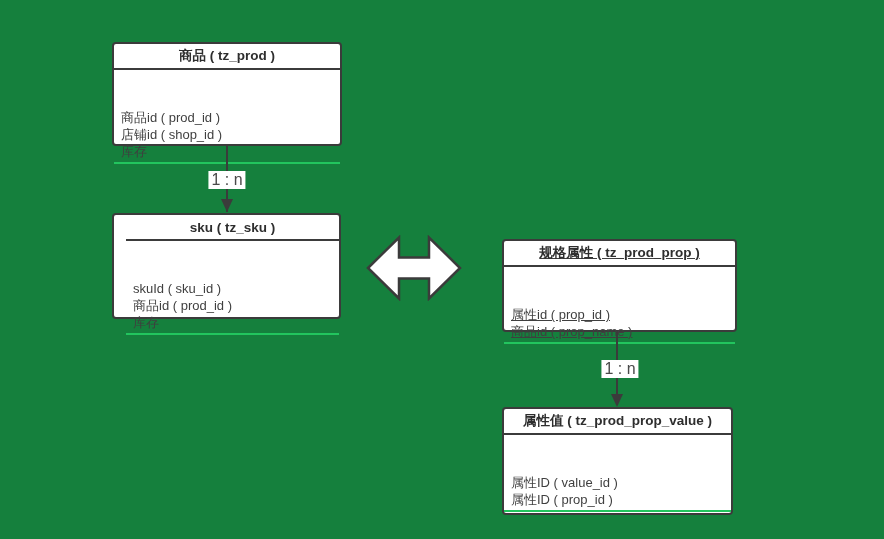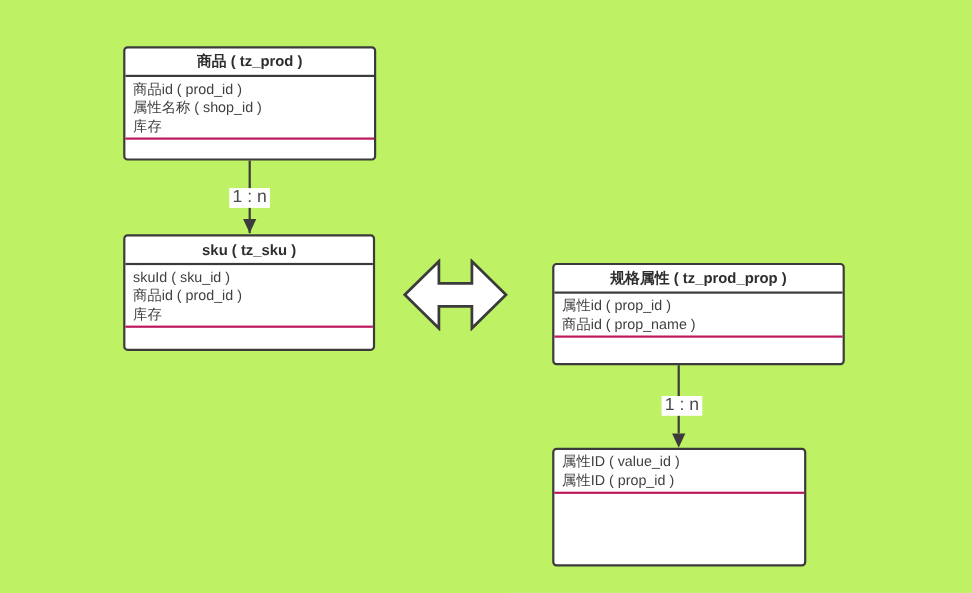--- a/index.html
+++ b/index.html
@@ -5,21 +5,21 @@
   html, body {
     margin: 0;
     padding: 0;
     background: #ffffff;
     font-family: "Liberation Sans", "DejaVu Sans", sans-serif;
   }
   .canvas {
     position: relative;
     width: 884px;
     height: 539px;
-    background: #bef264;
+    background: #15803d;
     overflow: hidden;
   }
   
   .tbl {
     position: absolute;
     box-sizing: border-box;
     border: 2px solid #3b3b3b;
     border-radius: 4px;
     background: #ffffff;
     display: flex;
@@ -34,23 +34,24 @@
     color: #2e2e2e;
     text-align: center;
     display: flex;
     align-items: center;
     justify-content: center;
     height: 26px;
     flex: 0 0 auto;
   }
   .tbl-body {
     box-sizing: border-box;
-    border-bottom: 2px solid #be185d;
+    border-bottom: 2px solid #22c55e;
     padding: 2px 6px 2px 7px;
     flex: 0 0 auto;
+    margin-top: 37px;
   }
   .tbl-row {
     font-size: 13px;
     line-height: 17px;
     color: #3f3f3f;
     white-space: nowrap;
   }
   .tbl-footer {
     flex: 1 1 auto;
   }
@@ -83,58 +84,59 @@
 </style>
 </head>
 <body>
 
 <div class="canvas">
 
   <div class="tbl" style="left:112px; top:42px; width:230px; height:104px;">
     <div class="tbl-header">商品 ( tz_prod )</div>
     <div class="tbl-body">
       <div class="tbl-row">商品id ( prod_id )</div>
-      <div class="tbl-row">属性名称 ( shop_id )</div>
+      <div class="tbl-row">店铺id ( shop_id )</div>
       <div class="tbl-row">库存</div>
     </div>
     <div class="tbl-footer"></div>
   </div>
 
   <div class="connector-line" style="left:226px; top:146px; height:66px;"></div>
   <div class="arrowhead-down" style="left:221px; top:199px;"></div>
   <span class="connector-label" style="left:227px; top:180px;">1 : n</span>
 
-  <div class="tbl" style="left:112px; top:213px; width:229px; height:106px;">
+  <div class="tbl" style="left:112px; top:213px; width:229px; height:106px;padding-left:12px;">
     <div class="tbl-header">sku ( tz_sku )</div>
     <div class="tbl-body">
       <div class="tbl-row">skuId ( sku_id )</div>
       <div class="tbl-row">商品id ( prod_id )</div>
       <div class="tbl-row">库存</div>
     </div>
     <div class="tbl-footer"></div>
   </div>
 
   <svg class="double-arrow" style="left:366px; top:235px;" width="96" height="66" viewBox="0 0 96 66">
     <polygon points="2,33 33,2.5 33,22.5 63,22.5 63,2.5 94,33 63,63.5 63,43.5 33,43.5 33,63.5" fill="#ffffff" stroke="#3b3b3b" stroke-width="2.5" stroke-linejoin="miter"></polygon>
   </svg>
 
-  <div class="tbl" style="left:502px; top:239px; width:266px; height:93px;">
+  <div class="tbl" style="left:502px; top:239px; width:235px; height:93px;text-decoration:underline;">
     <div class="tbl-header">规格属性 ( tz_prod_prop )</div>
     <div class="tbl-body">
       <div class="tbl-row">属性id ( prop_id )</div>
       <div class="tbl-row">商品id ( prop_name )</div>
     </div>
     <div class="tbl-footer"></div>
   </div>
 
   <div class="connector-line" style="left:616px; top:332px; height:62px;"></div>
   <div class="arrowhead-down" style="left:611px; top:394px;"></div>
   <span class="connector-label" style="left:620px; top:369px;">1 : n</span>
 
   <div class="tbl" style="left:502px; top:407px; width:231px; height:108px;">
+    <div class="tbl-header">属性值 ( tz_prod_prop_value )</div>
     <div class="tbl-body">
       <div class="tbl-row">属性ID ( value_id )</div>
       <div class="tbl-row">属性ID ( prop_id )</div>
     </div>
     <div class="tbl-footer"></div>
   </div>
 
 </div>
 
 </body></html>

